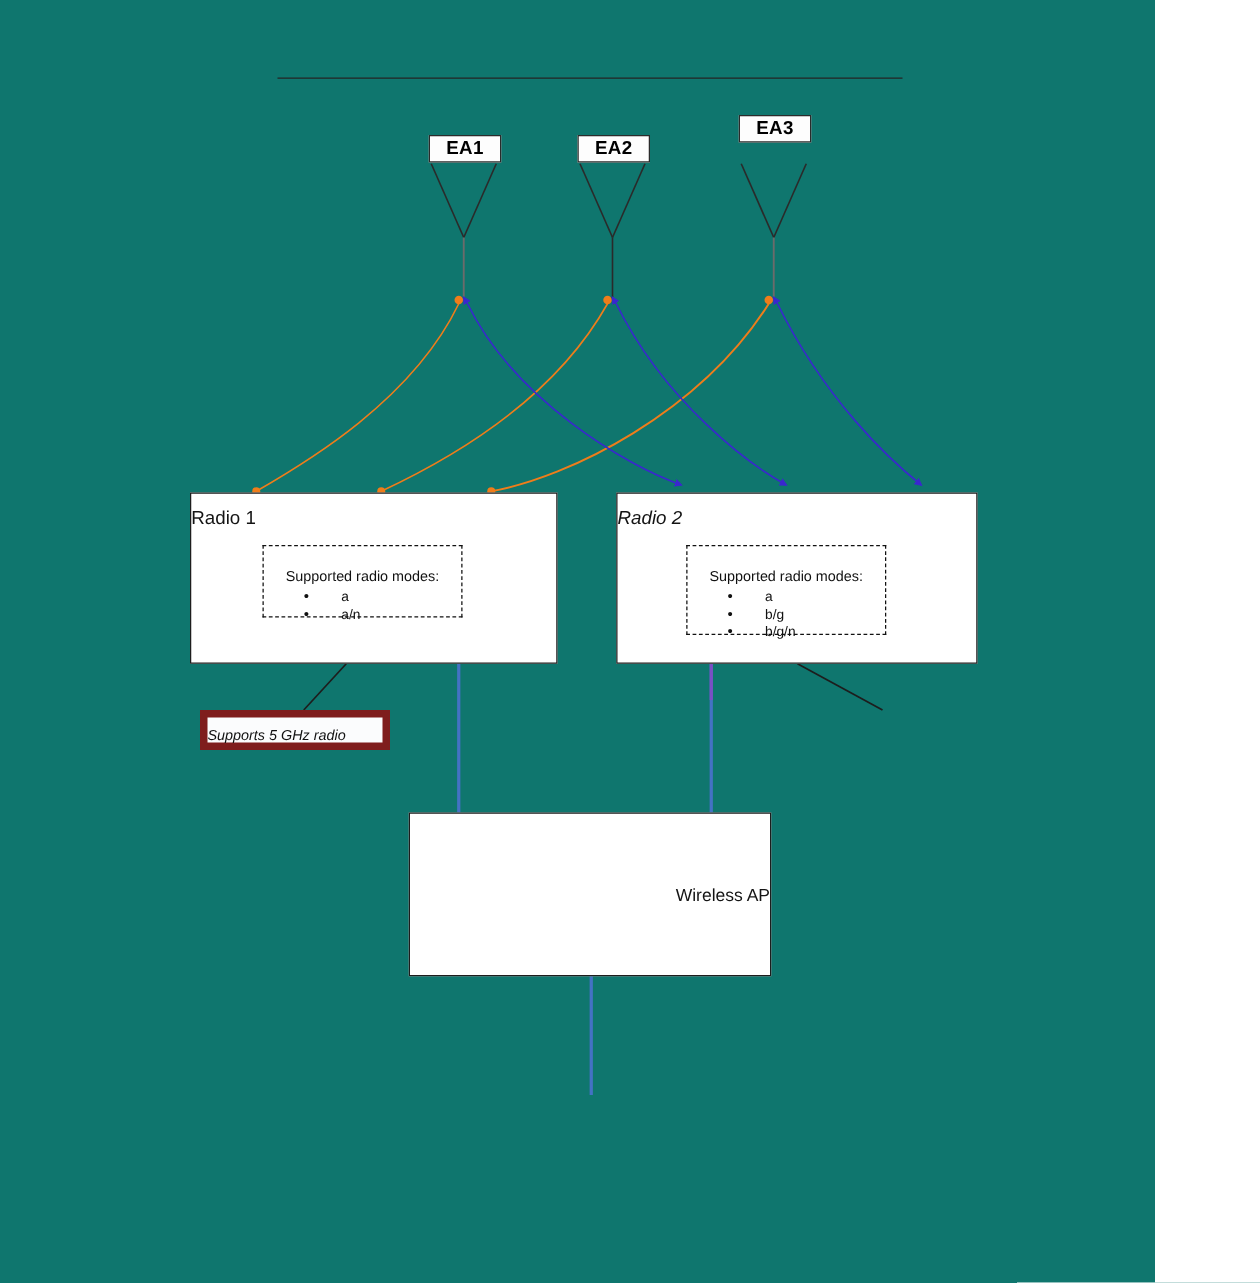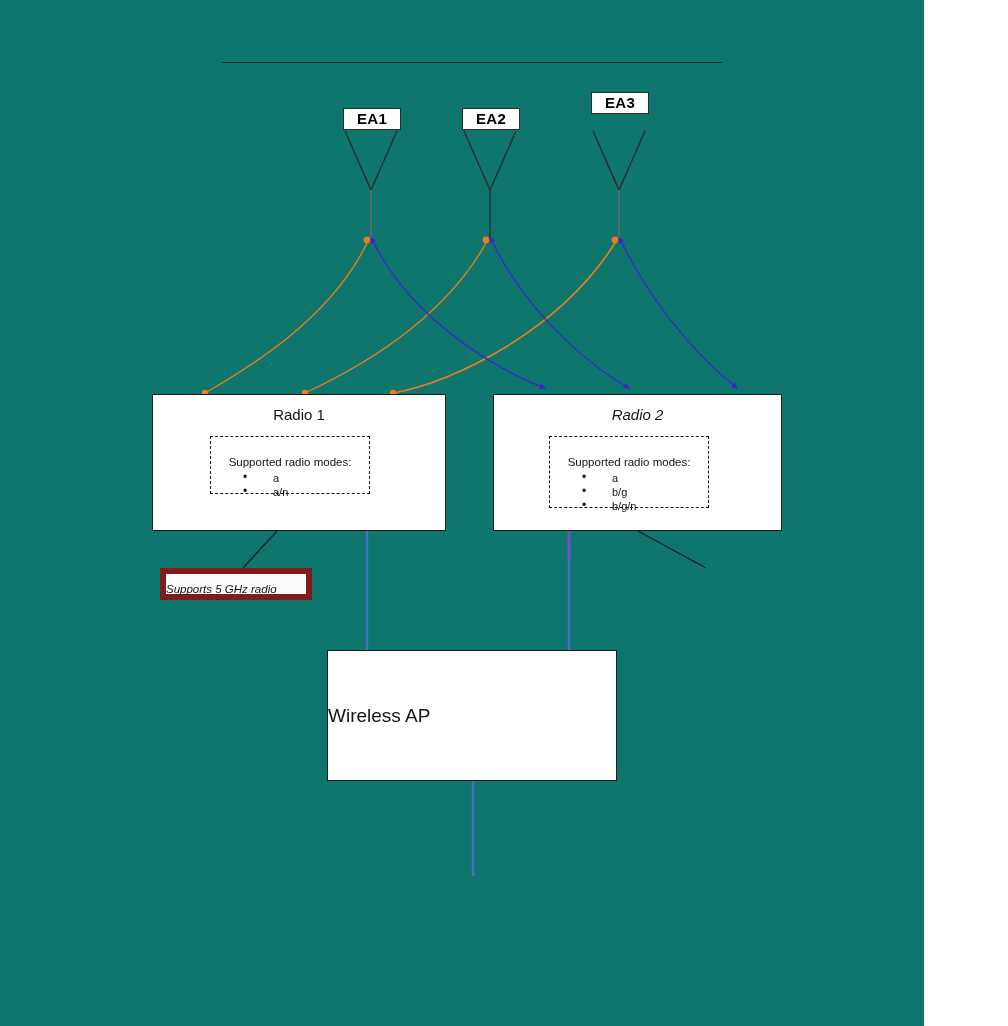--- a/index.html
+++ b/index.html
@@ -43,21 +43,21 @@
   .box {
     position: absolute;
     border: 1px solid #1d1d1d;
     background: #ffffff;
     box-sizing: border-box;
   }
   .box-title {
     position: absolute;
     left: 0;
     right: 0;
-    text-align: center;
+    text-align: left;
     font-size: 15px;
     color: #141414;
   }
   .mode-box {
     position: absolute;
     border: 1px dashed #111111;
     background: transparent;
     box-sizing: border-box;
   }
   .mode-head {
@@ -89,22 +89,22 @@
     display: inline-block;
     padding-left: 16px;
   }
 
   .center-label {
     position: absolute;
     left: 0;
     right: 0;
     top: 50%;
     transform: translateY(-50%);
-    text-align: left;
-    font-size: 19px;
+    text-align: right;
+    font-size: 14px;
     color: #141414;
   }
 
   
   .callout {
     position: absolute;
     border: 6px solid #7f1d1d;
     background: #fbfcfd;
     box-sizing: border-box;
     font-size: 11.5px;

